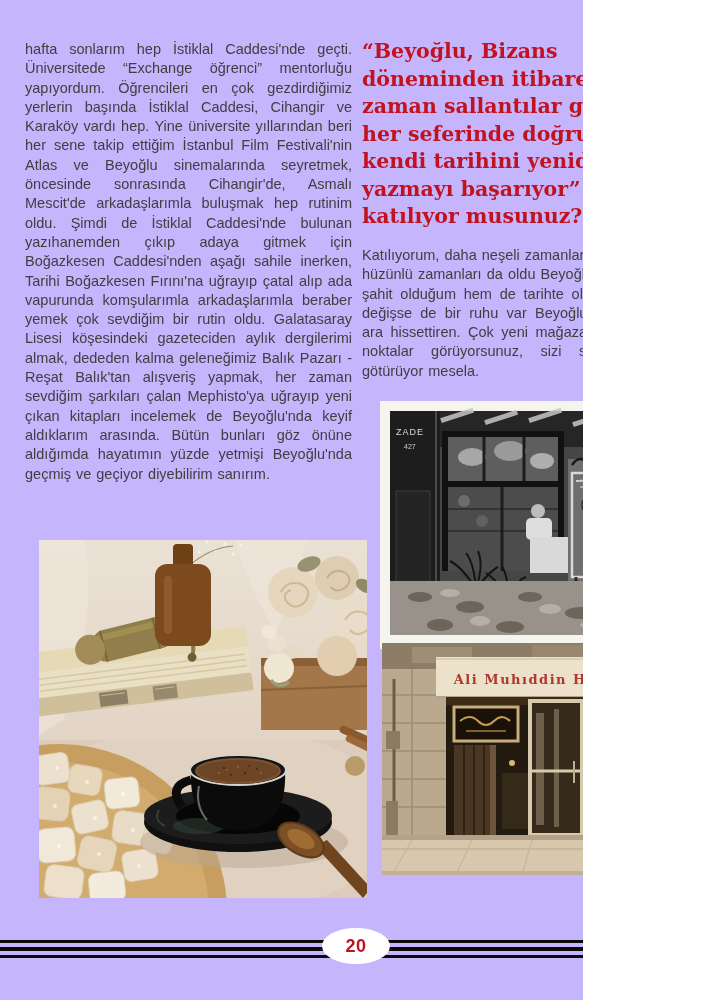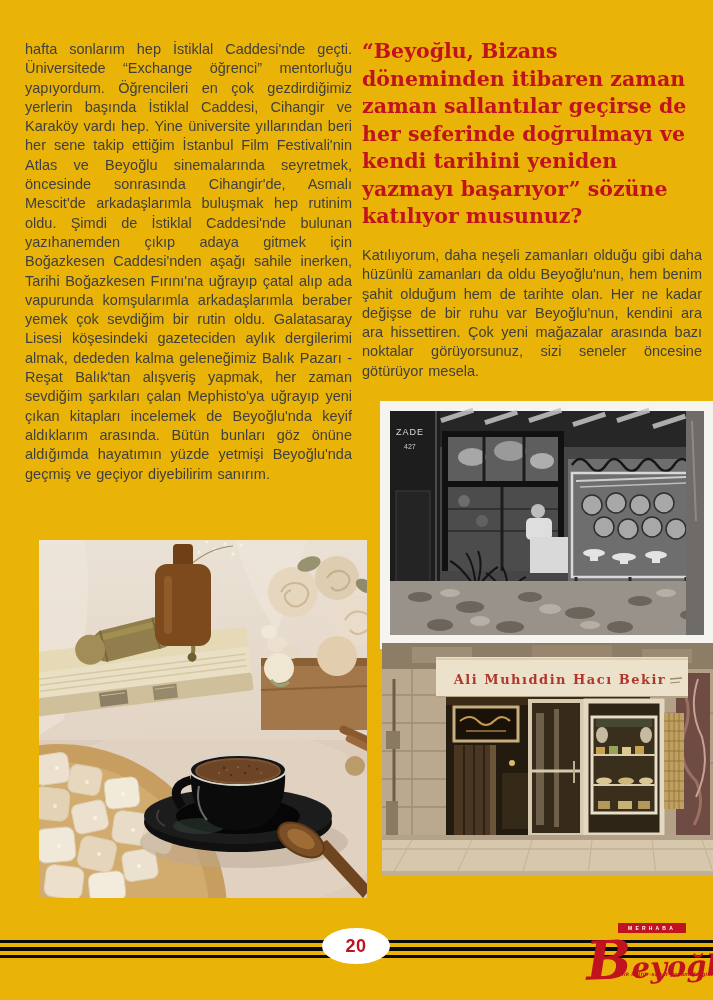--- a/index.html
+++ b/index.html
@@ -1,16 +1,16 @@
 <!DOCTYPE html>
 <html><head>
 <meta charset="utf-8">
 <style>
   html,body{margin:0;padding:0;background:#ffffff;}
-  .page{position:relative;width:713px;height:1000px;background:#eab308;overflow:hidden;
+  .page{position:relative;width:583px;height:1000px;background:#c4b5fd;overflow:hidden;
         font-family:"Liberation Sans",sans-serif;}
   .body-text{color:#3f3f3f;font-size:14.5px;line-height:19.3px;text-align:justify;margin:0;
              word-spacing:1px;}
   #left-text{position:absolute;left:25px;top:40px;width:327px;}
   #question{position:absolute;left:362px;top:38px;width:344px;margin:0;
             font-family:"DejaVu Serif","Liberation Serif",serif;font-weight:700;
             font-size:20.5px;line-height:27.5px;color:#c1121f;text-align:left;}
   #answer{position:absolute;left:362px;top:246px;width:340px;}
   .photo{position:absolute;overflow:hidden;padding-left:14px;}
   #coffee-photo{left:25px;top:540px;width:328px;height:358px;}

